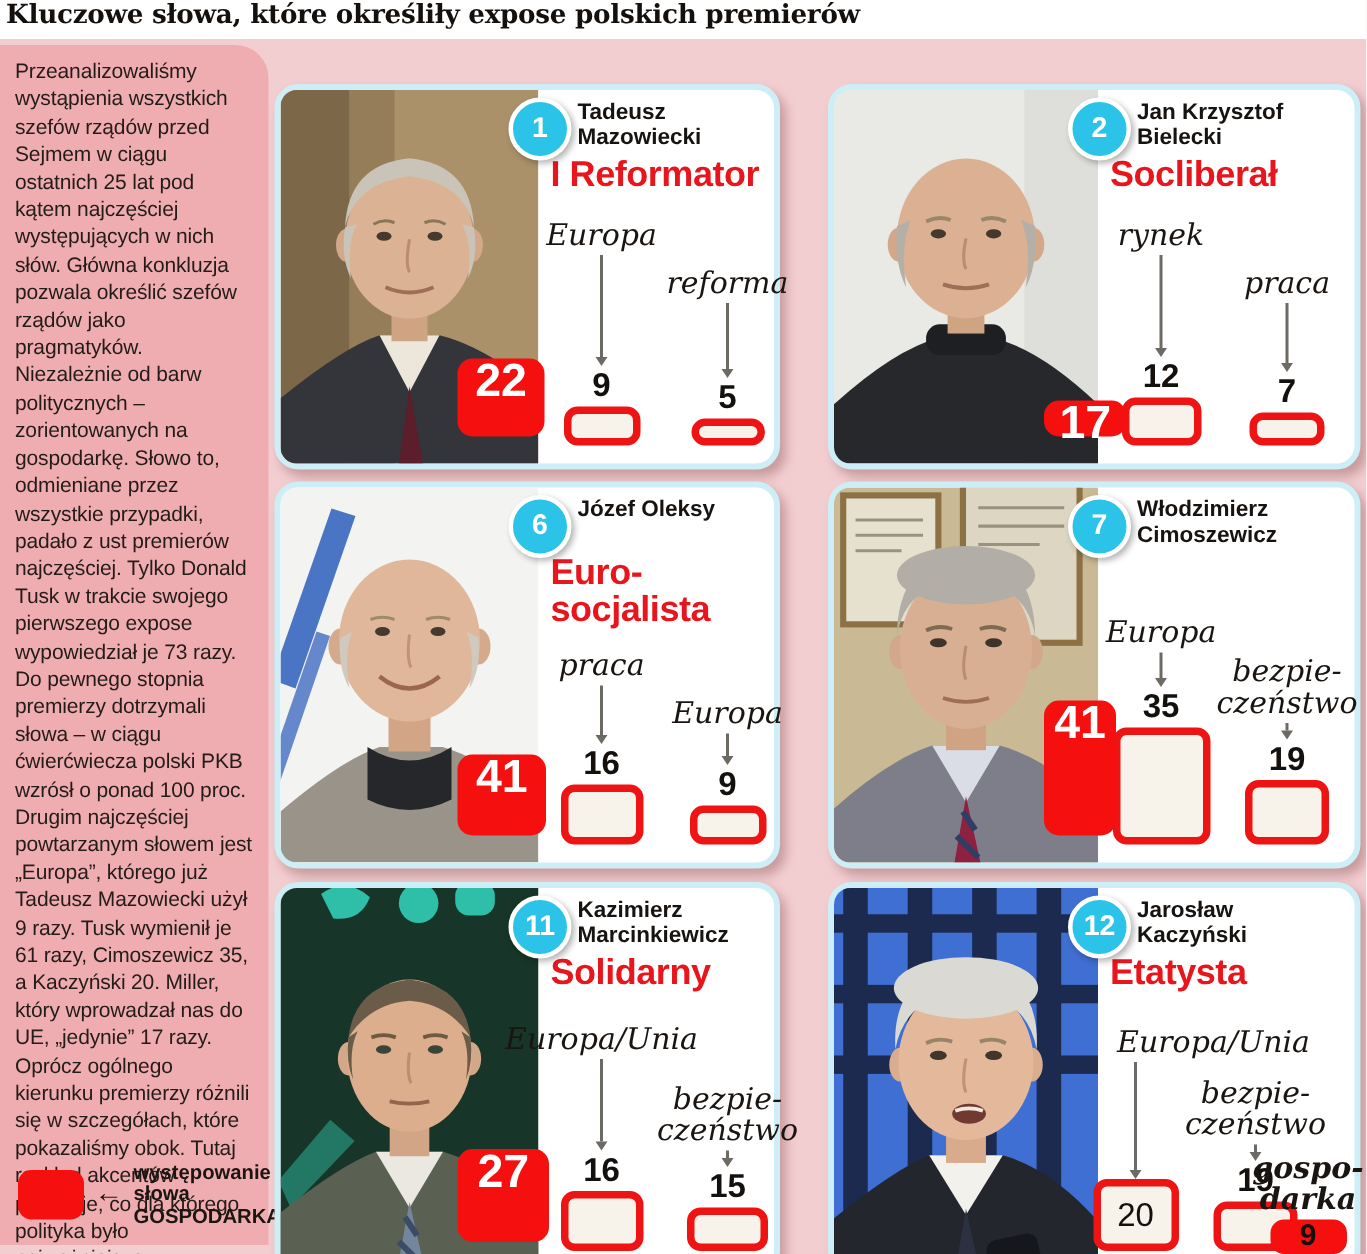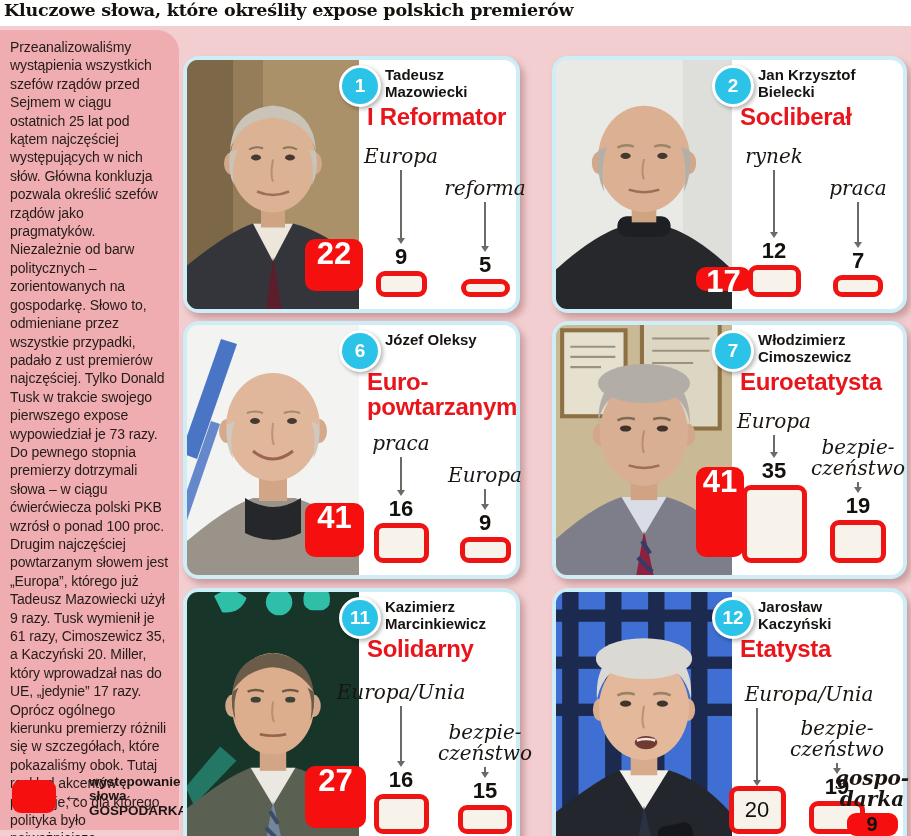--- a/index.html
+++ b/index.html
@@ -204,21 +204,21 @@
           <path d="M86 98 Q84 114 87 120" stroke="#c09276" stroke-width="2" fill="none"></path>
           <path d="M66 126 Q86 142 106 126" stroke="#9c6550" stroke-width="3" fill="none"></path>
         </svg>
       </div>
       <div class="info">
         <div class="badge">
             <span>6</span>
           </div>
         <div class="pname">Józef Oleksy</div>
         <div class="ptitle">Euro-
-powtarzanym</div>
+socjalista</div>
         <div class="wcol w1">
           <div class="wlabel">praca</div>
           <div class="line"></div>
           <div class="arr"></div>
           <div class="num">16</div>
           <div class="box" style="height: 40px; width: 55px;"></div>
         </div>
         <div class="wcol w2">
           <div class="wlabel">Europa</div>
           <div class="line"></div>
@@ -254,21 +254,20 @@
           <path d="M60 96 Q68 92 77 95 M95 95 Q104 92 112 96" stroke="#7e6c52" stroke-width="2.5" fill="none"></path>
           <path d="M86 106 Q83 122 86 128" stroke="#b98e70" stroke-width="2" fill="none"></path>
           <path d="M71 140 Q86 145 101 140" stroke="#9c6f56" stroke-width="2.5" fill="none"></path>
         </svg>
       </div>
       <div class="info">
         <div class="badge">
             <span>7</span>
           </div>
         <div class="pname">Włodzimierz Cimoszewicz</div>
-        <div class="ptitle">Euroetatysta</div>
         <div class="wcol w1">
           <div class="wlabel">Europa</div>
           <div class="line"></div>
           <div class="arr"></div>
           <div class="num">35</div>
           <div class="box" style="height: 78px; width: 65px;"></div>
         </div>
         <div class="wcol w2">
           <div class="wlabel">bezpie-
 czeństwo</div>

